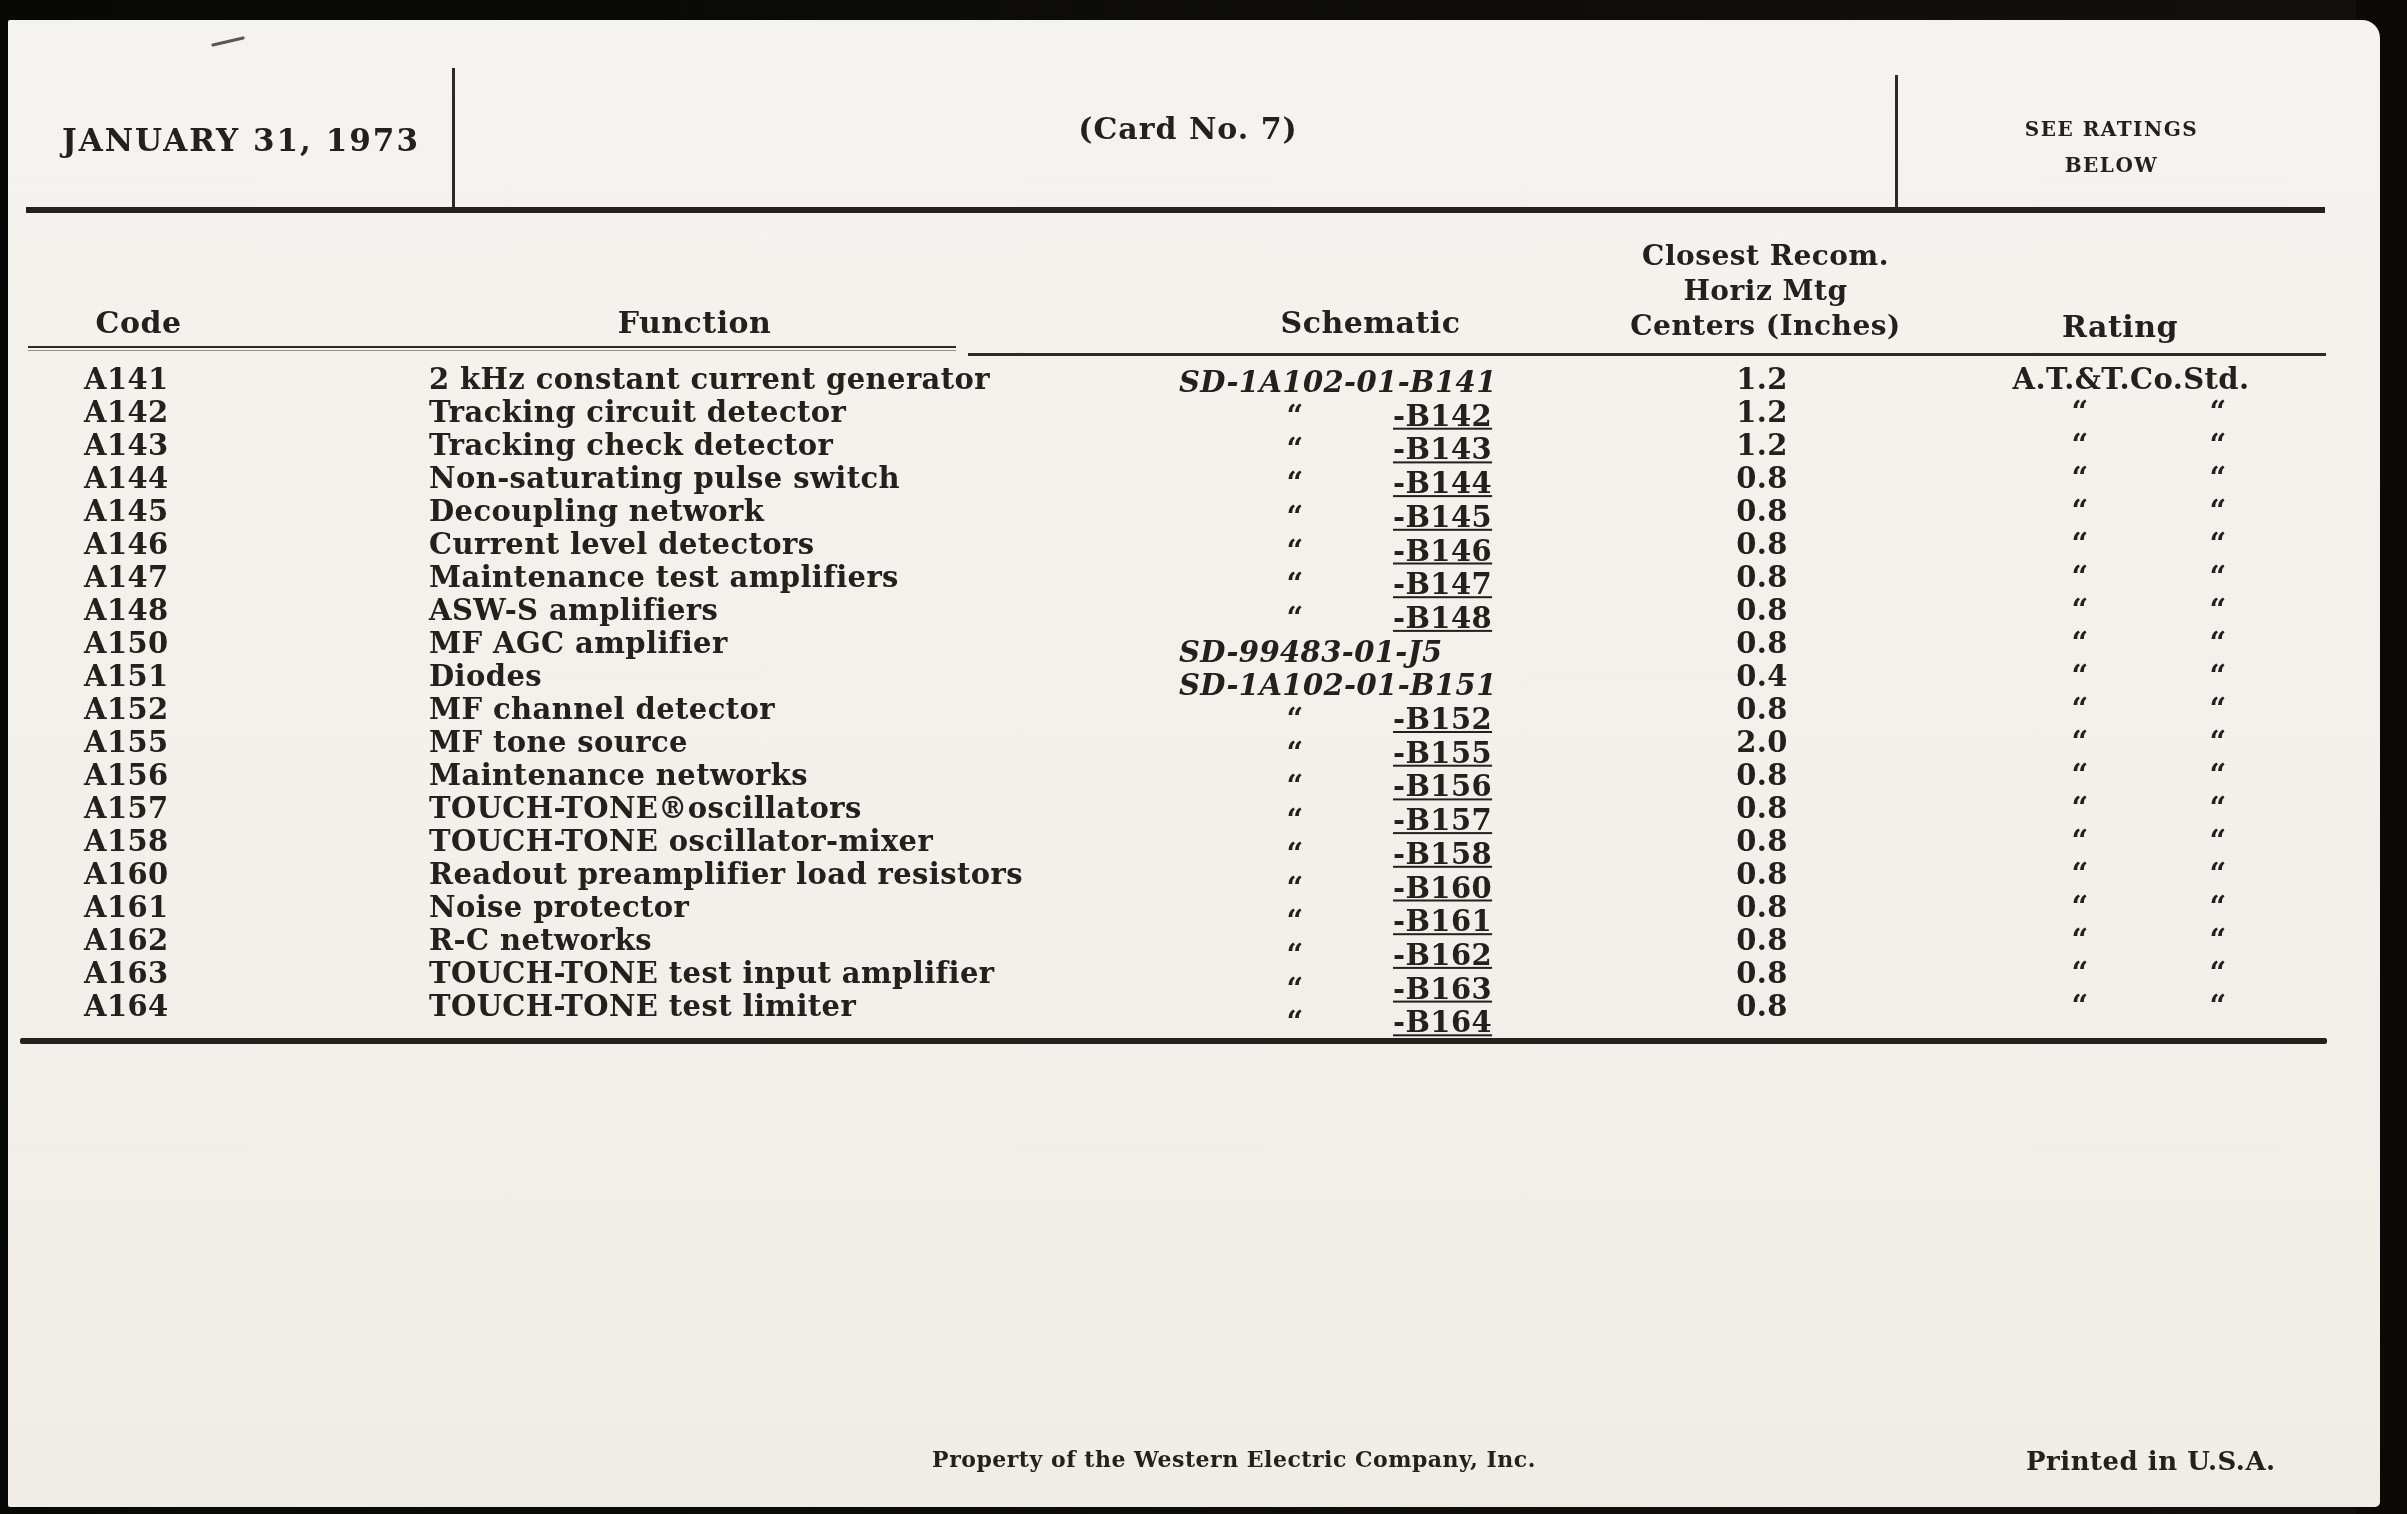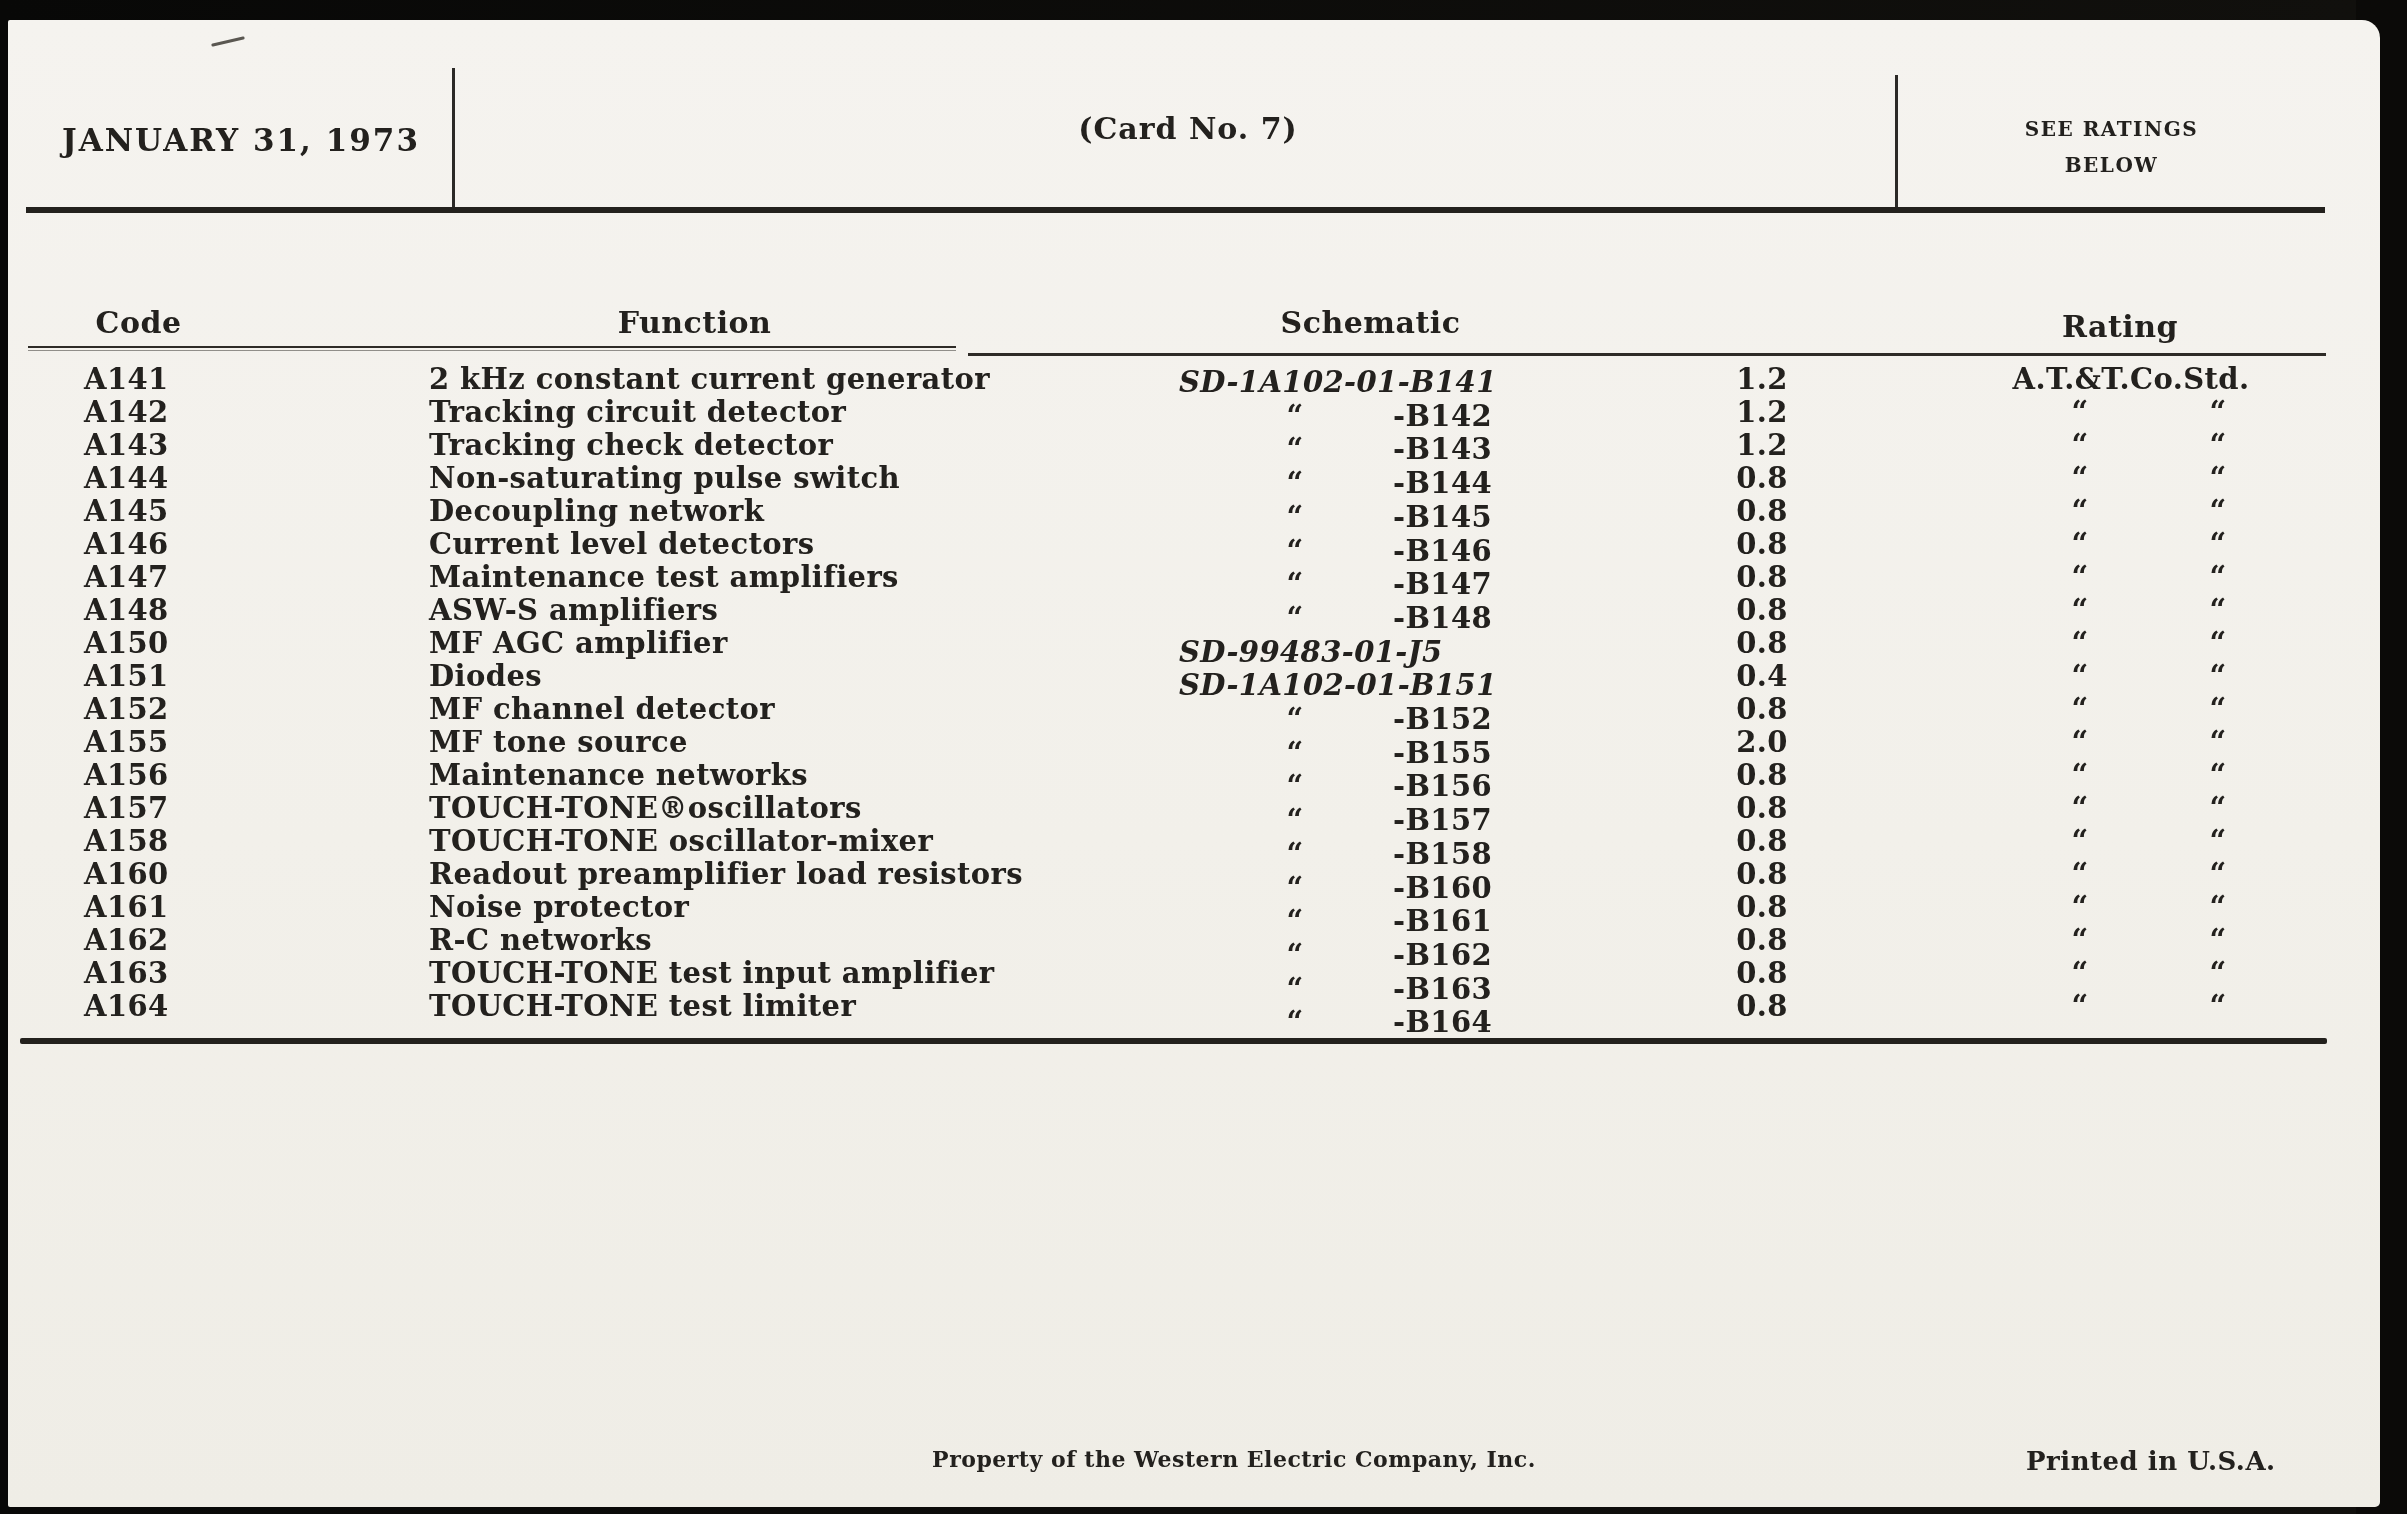--- a/index.html
+++ b/index.html
@@ -133,21 +133,21 @@
   .c-schem   {
     left: 1141px;
     width: 352px;
     height: 33px;
     
     transform: translateY(calc(3px + var(--i) * 0.7px));
   }
   .c-schem > span { position: absolute; top: 0; }
   .schem-ditto { left: 124px; width: 44px; text-align: center; }
   .schem-text.full   { left: 30px; font-style: italic; }
-  .schem-text.suffix { left: 244px; }
+  .schem-text.suffix { left: 244px; text-decoration: underline; }
   .c-centers { left: 1675px; width: 158px; text-align: center; }
   .c-rating  { left: 1933px; width: 380px; height: 33px; }
   .c-rating > span { position: absolute; top: 0; }
   .rating-text { left: 0; width: 100%; text-align: center; }
   .rating-d1 { left: 117px; width: 44px; text-align: center; }
   .rating-d2 { left: 255px; width: 44px; text-align: center; }
   
   .footer-left {
     position: absolute;
     left: 830px;
@@ -187,20 +187,25 @@
     <div class="vline vline-right"></div>
     <div class="ratings-note">
       <div>SEE RATINGS</div>
       <div>BELOW</div>
     </div>
     <div class="rule rule-header"></div>
 
     <div class="colhead colhead-code">Code</div>
     <div class="colhead colhead-function">Function</div>
     <div class="colhead colhead-schematic">Schematic</div>
+    <div class="colhead colhead-centers">
+      <div>Closest Recom.</div>
+      <div>Horiz Mtg</div>
+      <div>Centers (Inches)</div>
+    </div>
     <div class="colhead colhead-rating">Rating</div>
     <div class="rule rule-colhead-left"></div>
     <div class="rule rule-colhead-right"></div>
 
     <div class="rows" id="rows">
   <div class="trow" style="--i: 0;">
     <span class="c-code">A141</span>
     <span class="c-func">2 kHz constant current generator</span>
     <span class="c-schem">
       <span class="schem-ditto"></span>

